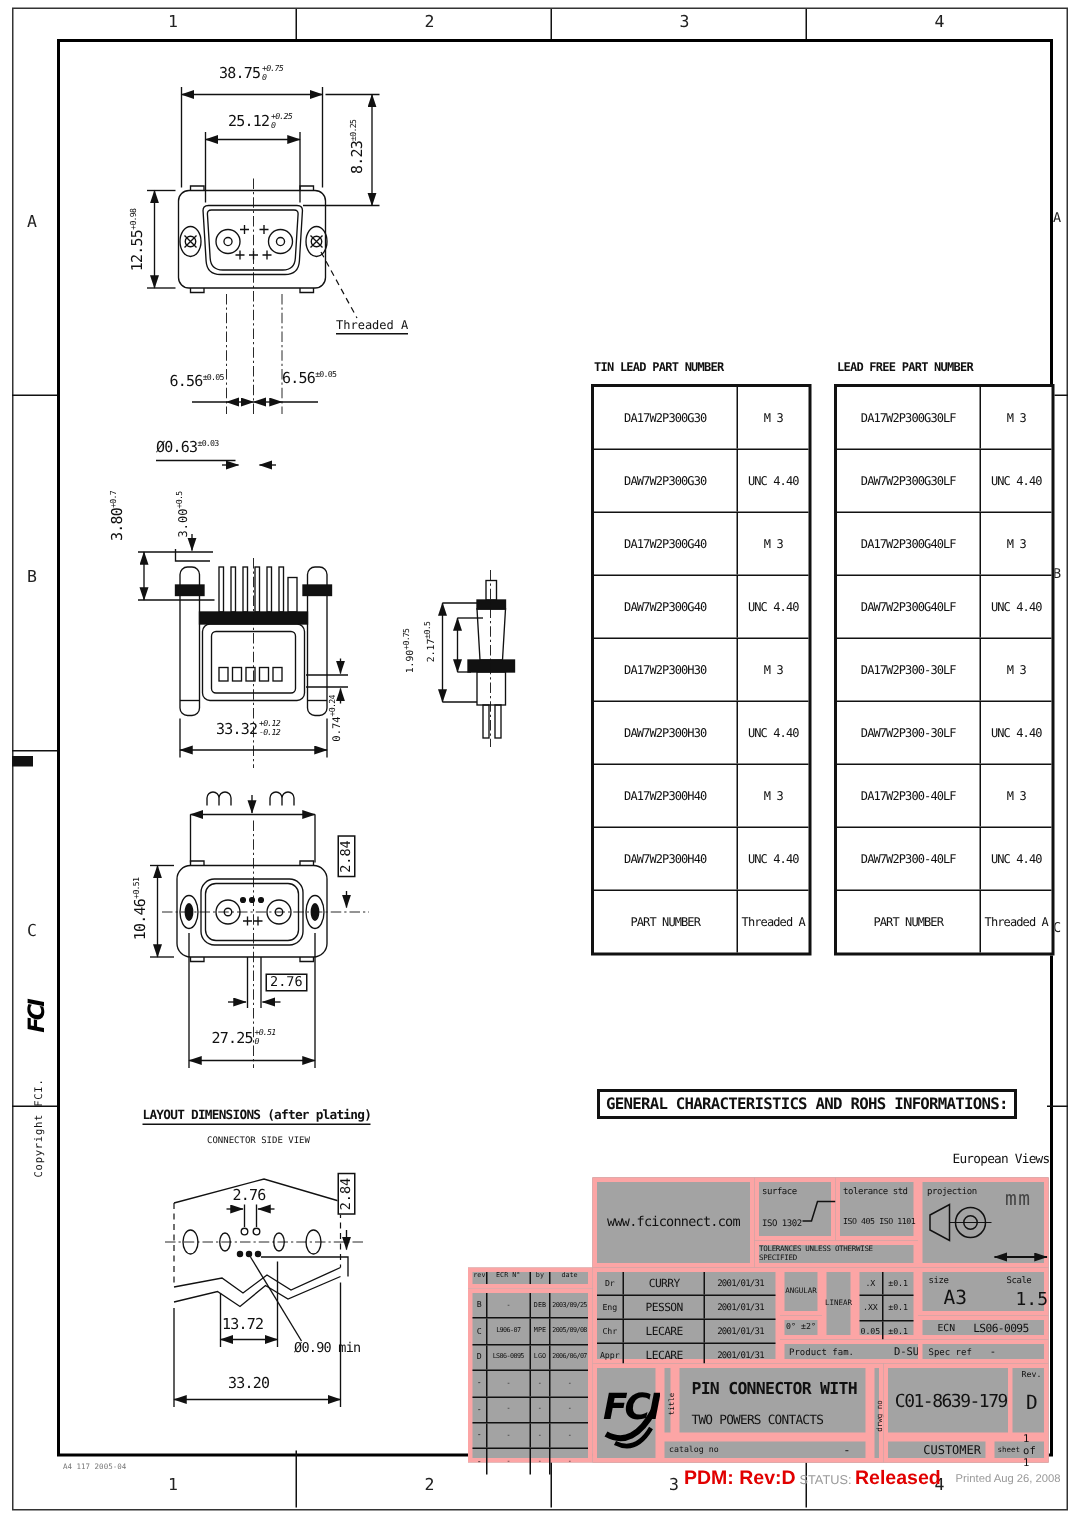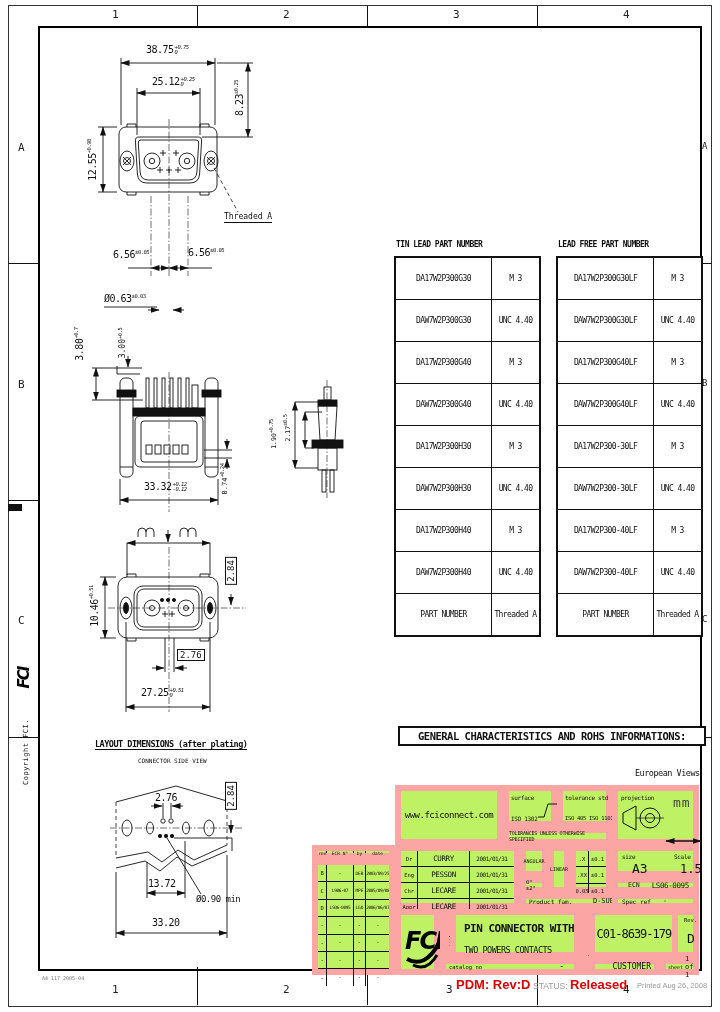--- a/index.html
+++ b/index.html
@@ -21,23 +21,23 @@
   .trow:last-child{border-bottom:none;}
   .tcell{border-right:1px solid #111;display:flex;align-items:center;justify-content:center;
          overflow:hidden;}
   .tcell:last-child{border-right:none;}
   .parts .trow{height:41px;}
   .parts .tcell:nth-child(1){width:95px;font-size:8px;letter-spacing:-0.6px;}
   .parts .tcell:nth-child(2){width:47px;font-size:8px;letter-spacing:-0.6px;}
   .ptitle{position:absolute;font-size:8px;font-weight:bold;letter-spacing:-0.5px;}
   
   .notebox{position:absolute;border:2px solid #111;font-size:10.5px;font-weight:bold;
-           letter-spacing:-0.5px;padding:2px 18px;background:#fff;}
+           letter-spacing:-0.5px;padding:2px 4px;background:#fff;}
   
-  .tb{position:absolute;border:6px solid #fca5a5;background:#bef264;box-sizing:border-box;}
+  .tb{position:absolute;border:3px solid #fca5a5;background:#a3a3a3;box-sizing:border-box;}
   .lab{font-size:6px;letter-spacing:-0.3px;}
   .revtable .trow{height:16.4px;}
   .revtable .tcell:nth-child(1){width:10px;font-size:5.5px;}
   .revtable .tcell:nth-child(2){width:30px;font-size:4.5px;letter-spacing:-0.4px;}
   .revtable .tcell:nth-child(3){width:14px;font-size:4.5px;}
   .revtable .tcell:nth-child(4){width:27px;font-size:4.5px;letter-spacing:-0.4px;}
   .appr .trow{height:15px;}
   .appr .tcell:nth-child(1){width:18px;font-size:5.5px;}
   .appr .tcell:nth-child(2){width:56px;font-size:7.5px;letter-spacing:-0.4px;}
   .appr .tcell:nth-child(3){width:49px;font-size:6px;letter-spacing:-0.5px;}

